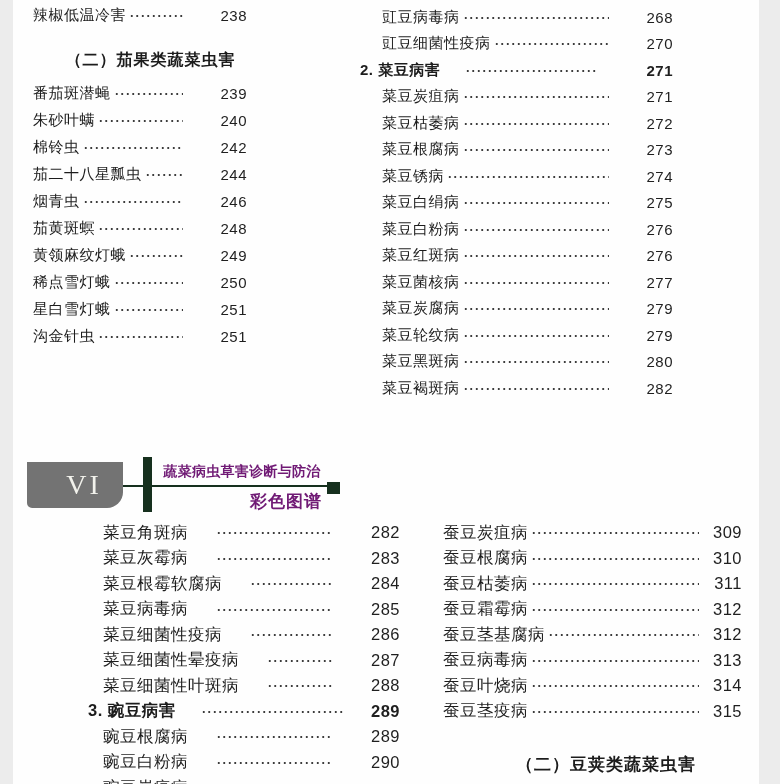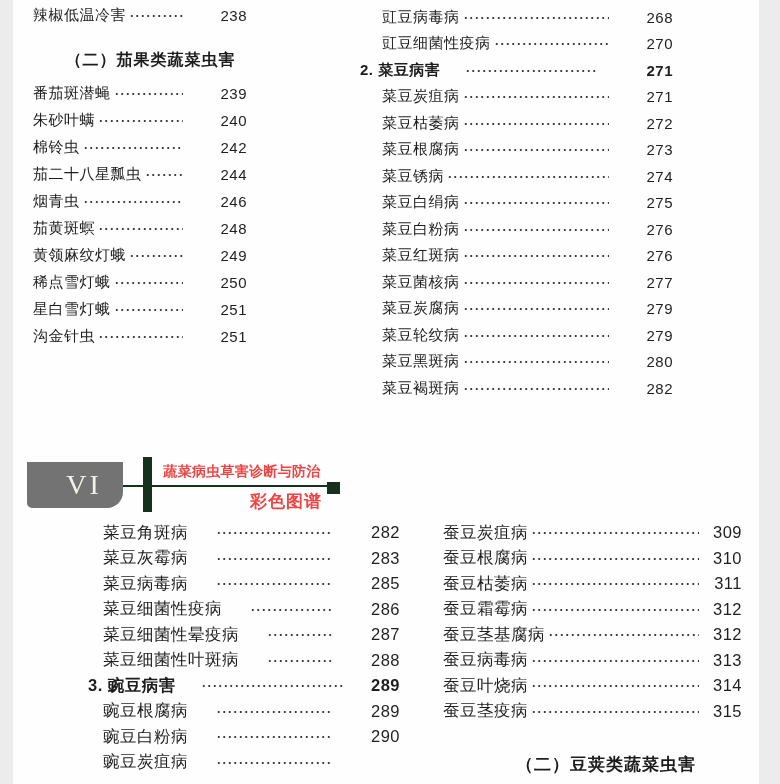--- a/index.html
+++ b/index.html
@@ -83,21 +83,21 @@
     position: absolute; left: 143px; top: 7px;
     width: 9px; height: 55px; background: #16301e;
   }
   .band-square {
     position: absolute; left: 327px; top: 32px;
     width: 13px; height: 12px; background: #16301e;
   }
   .band-titles {
     position: absolute; left: 150px; top: 13px; width: 184px;
     font-family: "Liberation Serif", serif;
-    font-weight: bold; color: #ef4444;
+    font-weight: bold; color: #701a75;
   }
   .band-title { font-size: 14px; text-align: center; letter-spacing: 0.3px; }
   .band-subtitle {
     font-size: 17px; text-align: right;
     padding-right: 12px; margin-top: 9px; letter-spacing: 1px;
   }
 </style>
 </head>
 <body>
 
@@ -294,20 +294,25 @@
         <span class="dots"></span>
         <span class="pagenum">282</span>
       </div>
 
       <div class="row item">
         <span class="label">菜豆灰霉病</span>
         <span class="dots"></span>
         <span class="pagenum">283</span>
       </div>
 
+      <div class="row item">
+        <span class="label">菜豆根霉软腐病</span>
+        <span class="dots"></span>
+        <span class="pagenum">284</span>
+      </div>
 
       <div class="row item">
         <span class="label">菜豆病毒病</span>
         <span class="dots"></span>
         <span class="pagenum">285</span>
       </div>
 
       <div class="row item">
         <span class="label">菜豆细菌性疫病</span>
         <span class="dots"></span>

